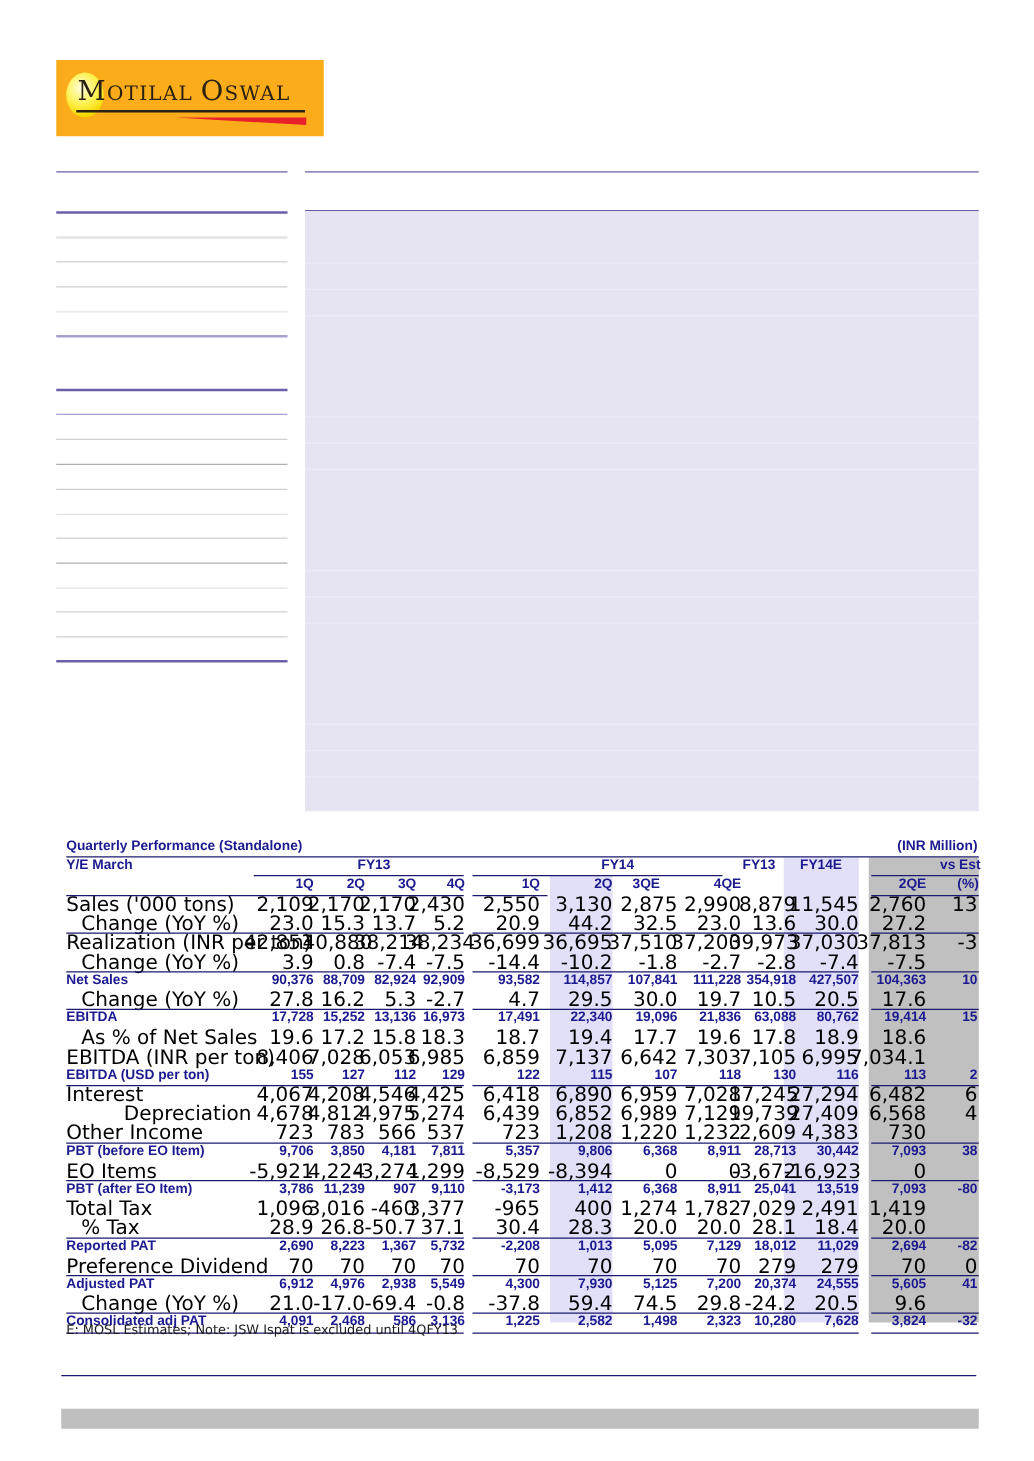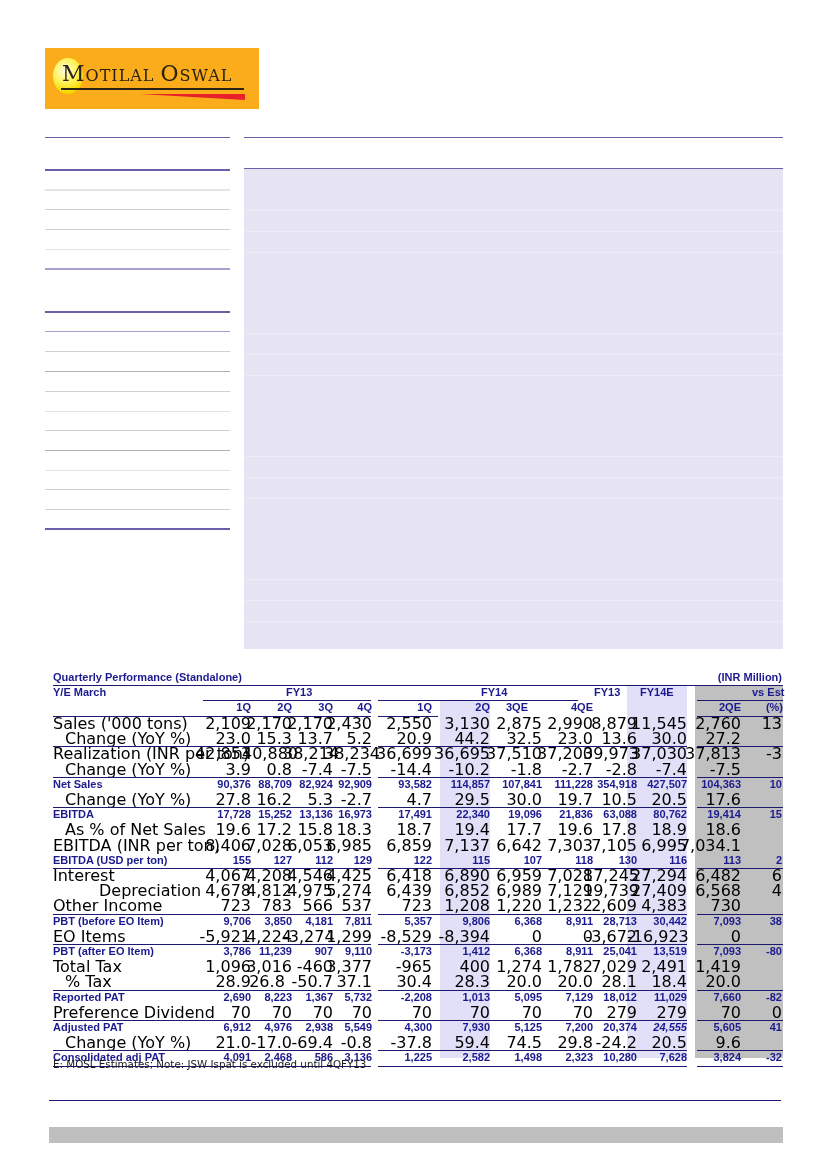--- a/index.html
+++ b/index.html
@@ -388,21 +388,21 @@
       <span class="c" style="left: 482px; width: 60px;">1,274</span>
       <span class="c" style="left: 533px; width: 60px;">1,782</span>
       <span class="c" style="left: 583px; width: 54px;">7,029</span>
       <span class="c" style="left: 627px; width: 60px;">2,491</span>
       <span class="c" style="left: 671px; width: 70px;">1,419</span>
       <span class="c" style="left: 742px; width: 40px; overflow: hidden; text-align: right;"></span>
     </div>
     <div class="row" style="top: 974.4px; left: 0px; width: 827px;">
       <span class="lbl" style="left: 65px;">% Tax</span>
       <span class="c" style="left: 191px; width: 60px;">28.9</span>
-      <span class="c" style="left: 242px; width: 50px; text-align: center;">26.8</span>
+      <span class="c" style="left: 242px; width: 50px;">26.8</span>
       <span class="c" style="left: 283px; width: 50px;">-50.7</span>
       <span class="c" style="left: 324px; width: 48px;">37.1</span>
       <span class="c" style="left: 367px; width: 65px;">30.4</span>
       <span class="c" style="left: 425px; width: 65px;">28.3</span>
       <span class="c" style="left: 482px; width: 60px;">20.0</span>
       <span class="c" style="left: 533px; width: 60px;">20.0</span>
       <span class="c" style="left: 583px; width: 54px;">28.1</span>
       <span class="c" style="left: 627px; width: 60px;">18.4</span>
       <span class="c" style="left: 671px; width: 70px;">20.0</span>
       <span class="c" style="left: 742px; width: 40px; overflow: hidden; text-align: right;"></span>
@@ -412,21 +412,21 @@
       <span class="c" style="left: 191px; width: 60px;">2,690</span>
       <span class="c" style="left: 242px; width: 50px;">8,223</span>
       <span class="c" style="left: 283px; width: 50px;">1,367</span>
       <span class="c" style="left: 324px; width: 48px;">5,732</span>
       <span class="c" style="left: 367px; width: 65px;">-2,208</span>
       <span class="c" style="left: 425px; width: 65px;">1,013</span>
       <span class="c" style="left: 482px; width: 60px;">5,095</span>
       <span class="c" style="left: 533px; width: 60px;">7,129</span>
       <span class="c" style="left: 583px; width: 54px;">18,012</span>
       <span class="c" style="left: 627px; width: 60px;">11,029</span>
-      <span class="c" style="left: 671px; width: 70px;">7,660</span>
+      <span class="c" style="left: 671px; width: 70px;">2,694</span>
       <span class="c" style="left: 742px; width: 40px; overflow: hidden; text-align: right;">-82</span>
     </div>
     <div class="rl" style="left: 53px; width: 318px; top: 989.6px;"></div>
     <div class="rl" style="left: 378px; width: 309px; top: 989.6px;"></div>
     <div class="rl" style="left: 697px; width: 86px; top: 989.6px;"></div>
     <div class="row" style="top: 1004.8px; left: 0px; width: 827px;">
       <span class="lbl" style="left: 53px;">Preference Dividend</span>
       <span class="c" style="left: 191px; width: 60px;">70</span>
       <span class="c" style="left: 242px; width: 50px;">70</span>
       <span class="c" style="left: 283px; width: 50px;">70</span>
@@ -444,21 +444,21 @@
       <span class="lbl" style="left: 53px;">Adjusted PAT</span>
       <span class="c" style="left: 191px; width: 60px;">6,912</span>
       <span class="c" style="left: 242px; width: 50px;">4,976</span>
       <span class="c" style="left: 283px; width: 50px;">2,938</span>
       <span class="c" style="left: 324px; width: 48px;">5,549</span>
       <span class="c" style="left: 367px; width: 65px;">4,300</span>
       <span class="c" style="left: 425px; width: 65px;">7,930</span>
       <span class="c" style="left: 482px; width: 60px;">5,125</span>
       <span class="c" style="left: 533px; width: 60px;">7,200</span>
       <span class="c" style="left: 583px; width: 54px;">20,374</span>
-      <span class="c" style="left: 627px; width: 60px; font-style: italic;">24,555</span>
+      <span class="c" style="left: 627px; width: 60px;">24,555</span>
       <span class="c" style="left: 671px; width: 70px;">5,605</span>
       <span class="c" style="left: 742px; width: 40px; overflow: hidden; text-align: right;">41</span>
     </div>
     <div class="rl" style="left: 53px; width: 318px; top: 1020px;"></div>
     <div class="rl" style="left: 378px; width: 309px; top: 1020px;"></div>
     <div class="rl" style="left: 697px; width: 86px; top: 1020px;"></div>
     <div class="row" style="top: 1035.2px; left: 0px; width: 827px;">
       <span class="lbl" style="left: 65px;">Change (YoY %)</span>
       <span class="c" style="left: 191px; width: 60px;">21.0</span>
       <span class="c" style="left: 242px; width: 50px;">-17.0</span>

